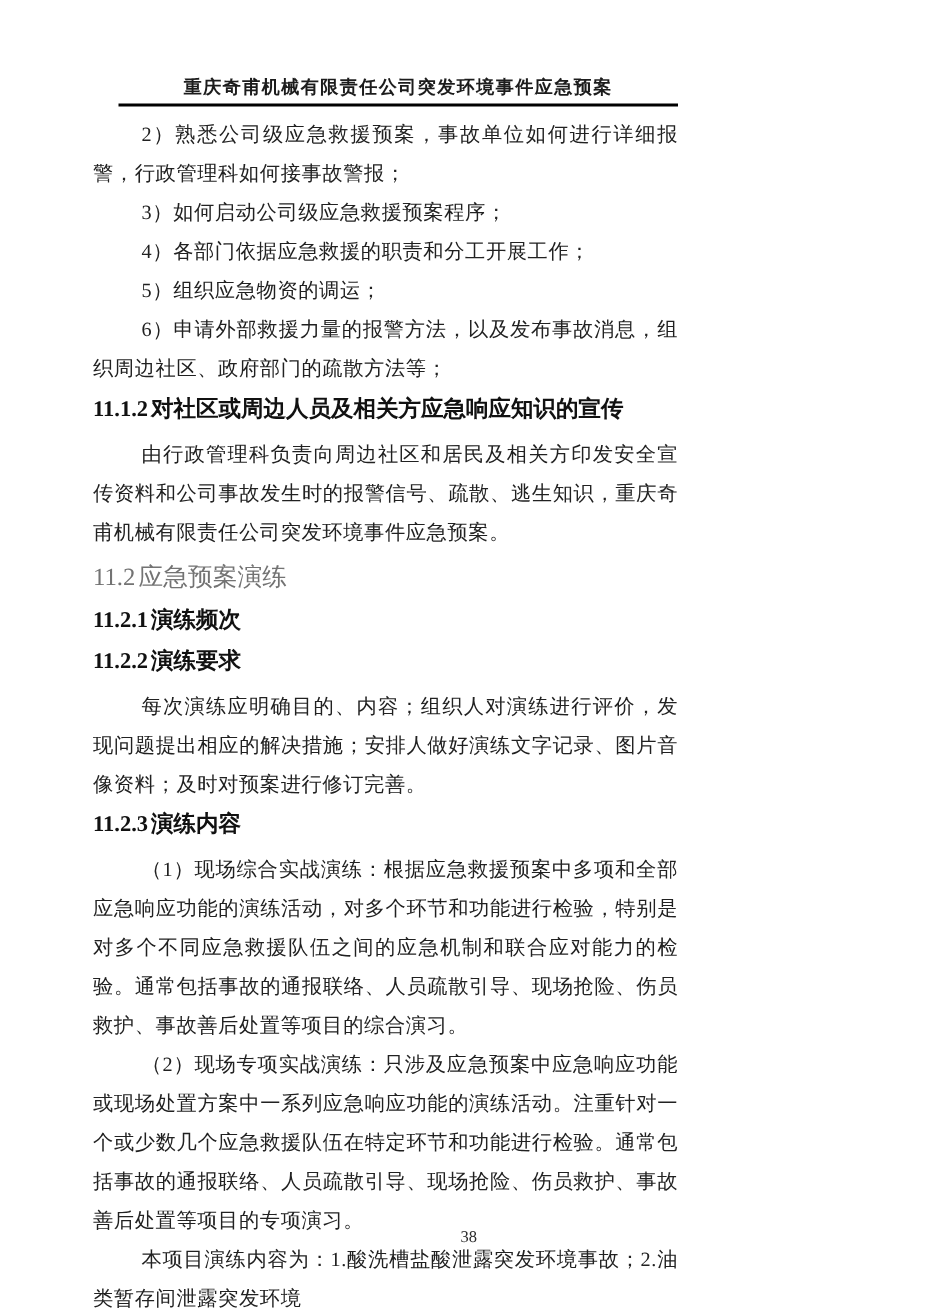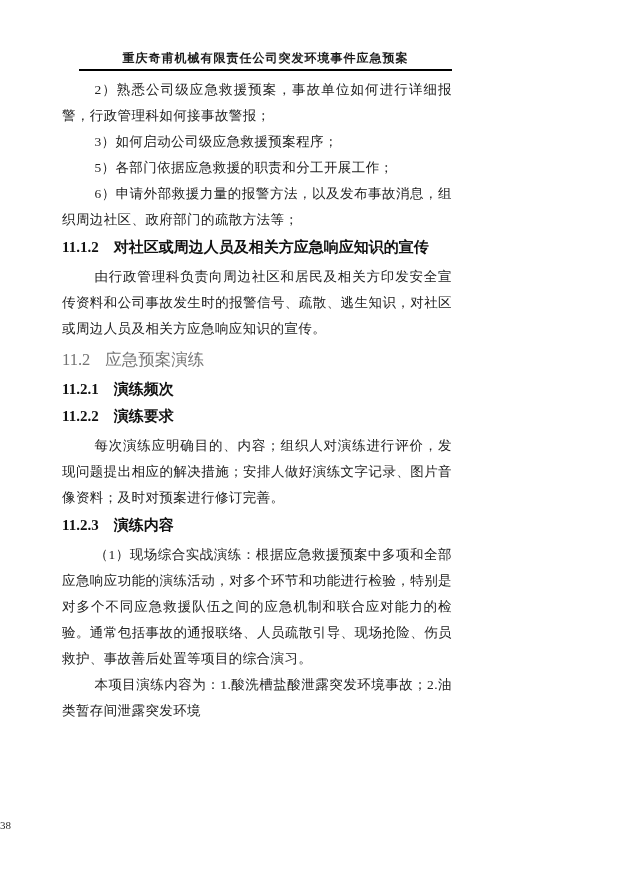--- a/index.html
+++ b/index.html
@@ -55,53 +55,55 @@
   .h2 {
     margin: 6px 0 8px 0;
     font-size: 16.5px;
     line-height: 22px;
     font-weight: 500;
     font-family: "Liberation Sans", "DejaVu Sans", sans-serif;
     color: #737373;
   }
   .hnum {
     font-family: "Liberation Serif", "DejaVu Serif", serif;
-    margin-right: 15px;
+    margin-right: 2px;
   }
   .h2 .hnum { font-weight: normal; }
   .page-number {
     position: absolute;
     left: 0;
     top: 818px;
     width: 625px;
-    text-align: left;
+    text-align: center;
     font-size: 11px;
     line-height: 14px;
     color: #2a2a2a;
     font-family: "Liberation Serif", "DejaVu Serif", serif;
   }
 </style>
 </head>
 <body>
 
 <div class="page">
   <header class="doc-header">
     <span>重庆奇甫机械有限责任公司突发环境事件应急预案</span>
   </header>
 
   <main id="doc-body">
       <p class="para">2）熟悉公司级应急救援预案，事故单位如何进行详细报警，行政管理科如何接事故警报；</p>
       <p class="para">3）如何启动公司级应急救援预案程序；</p>
-      <p class="para">5）各部门依据应急救援的职责和分工开展工作；</p>
+      <p class="para">4）各部门依据应急救援的职责和分工开展工作；</p>
+      <p class="para">5）组织应急物资的调运；</p>
       <p class="para">6）申请外部救援力量的报警方法，以及发布事故消息，组织周边社区、政府部门的疏散方法等；</p>
       <div class="h3"><span class="hnum">11.1.2</span><span class="htext">对社区或周边人员及相关方应急响应知识的宣传</span></div>
-      <p class="para">由行政管理科负责向周边社区和居民及相关方印发安全宣传资料和公司事故发生时的报警信号、疏散、逃生知识，对社区或周边人员及相关方应急响应知识的宣传。</p>
+      <p class="para">由行政管理科负责向周边社区和居民及相关方印发安全宣传资料和公司事故发生时的报警信号、疏散、逃生知识，重庆奇甫机械有限责任公司突发环境事件应急预案。</p>
       <div class="h2"><span class="hnum">11.2</span><span class="htext">应急预案演练</span></div>
       <div class="h3"><span class="hnum">11.2.1</span><span class="htext">演练频次</span></div>
       <div class="h3"><span class="hnum">11.2.2</span><span class="htext">演练要求</span></div>
       <p class="para">每次演练应明确目的、内容；组织人对演练进行评价，发现问题提出相应的解决措施；安排人做好演练文字记录、图片音像资料；及时对预案进行修订完善。</p>
       <div class="h3"><span class="hnum">11.2.3</span><span class="htext">演练内容</span></div>
       <p class="para">（1）现场综合实战演练：根据应急救援预案中多项和全部应急响应功能的演练活动，对多个环节和功能进行检验，特别是对多个不同应急救援队伍之间的应急机制和联合应对能力的检验。通常包括事故的通报联络、人员疏散引导、现场抢险、伤员救护、事故善后处置等项目的综合演习。</p>
+      <p class="para">（2）现场专项实战演练：只涉及应急预案中应急响应功能或现场处置方案中一系列应急响应功能的演练活动。注重针对一个或少数几个应急救援队伍在特定环节和功能进行检验。通常包括事故的通报联络、人员疏散引导、现场抢险、伤员救护、事故善后处置等项目的专项演习。</p>
       <p class="para">本项目演练内容为：1.酸洗槽盐酸泄露突发环境事故；2.油类暂存间泄露突发环境</p>
     </main>
 
   <div class="page-number">38</div>
 </div>
 
 </body></html>

